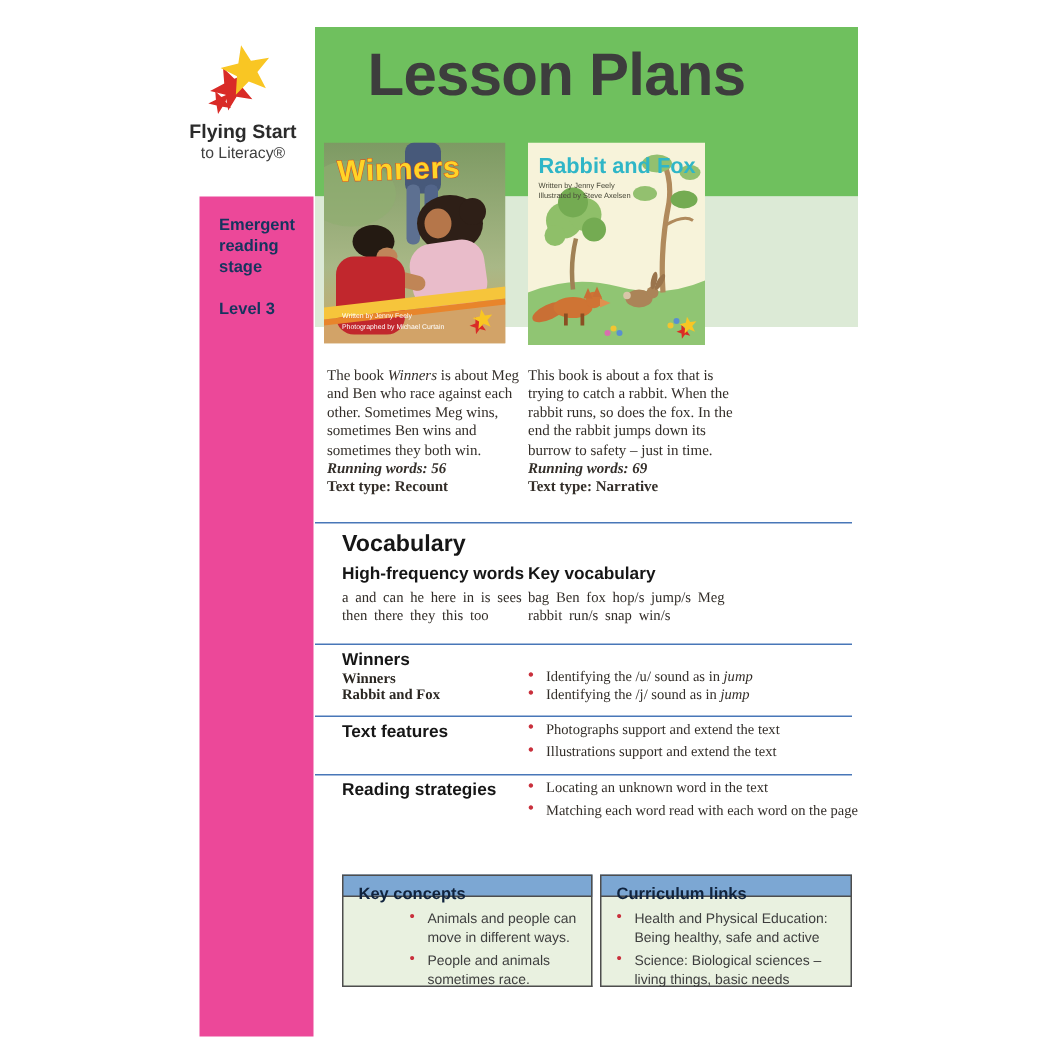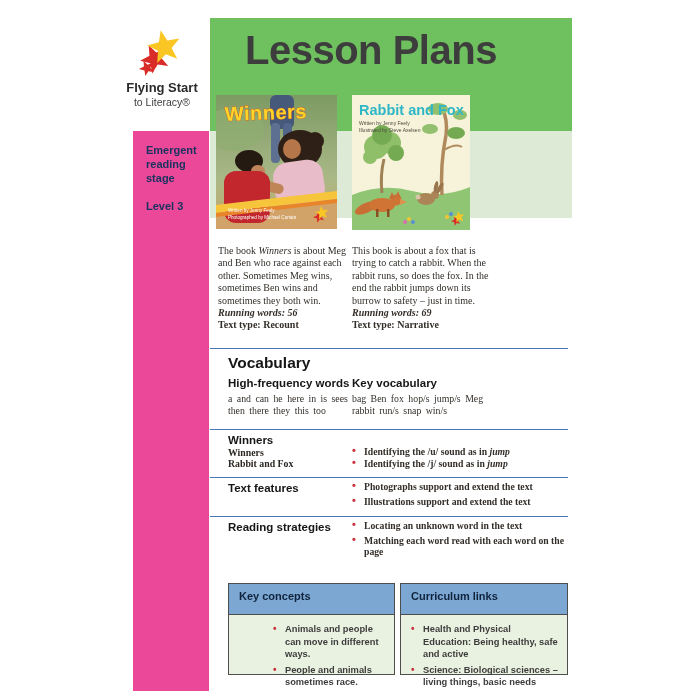--- a/index.html
+++ b/index.html
@@ -40,27 +40,27 @@
   .rule{left:210px;width:358px;height:0;border-top:1.5px solid #4877b8;}
 
   .sec-head{font-weight:bold;font-size:11.5px;color:#161616;}
   .big-head{font-weight:bold;font-size:15.5px;color:#161616;}
   .serif-small{font-family:"Liberation Serif",serif;font-size:9.8px;line-height:12px;color:#332e29;}
   .serif-bold{font-family:"Liberation Serif",serif;font-size:9.8px;line-height:11.5px;
               font-weight:bold;color:#2b2722;}
 
   ul.bullets{margin:0;padding:0;list-style:none;}
   ul.bullets li{position:relative;padding-left:12px;
-                font-family:"Liberation Serif",serif;font-size:9.7px;line-height:11.5px;color:#332e29;font-weight:bold;}
+                font-family:"Liberation Serif",serif;font-size:9.7px;line-height:11.5px;color:#332e29;}
   ul.bullets li::before{content:"\2022";position:absolute;left:0;top:-1px;
                 color:#c9303c;font-size:11px;font-family:"Liberation Sans",sans-serif;}
 
   
   .ibox{box-sizing:border-box;}
-  .ibox .head{box-sizing:border-box;height:32px;background:#7ca7d3;border:1.5px solid #4d4d4d;
+  .ibox .head{box-sizing:border-box;height:15px;background:#7ca7d3;border:1.5px solid #4d4d4d;
               font-weight:bold;font-size:11px;color:#10233d;padding:6px 0 0 10px;}
   .ibox .body{box-sizing:border-box;background:#e9f1e0;border:1.5px solid #4d4d4d;border-top:none;
               padding:8px 6px 6px 10px;}
   .ibox .body ul.bullets li{font-family:"Liberation Sans",sans-serif;font-size:9.3px;
               line-height:12.5px;color:#3d3d3d;margin-bottom:3px;}
   .ibox .body ul.bullets li::before{top:0;font-size:10px;}
   #box-key{left:228px;top:583px;width:167px;}
   #box-key .body{height:60px;padding-left:44px;}
   #box-curr{left:400px;top:583px;width:168px;}
   #box-curr .body{height:60px;}

